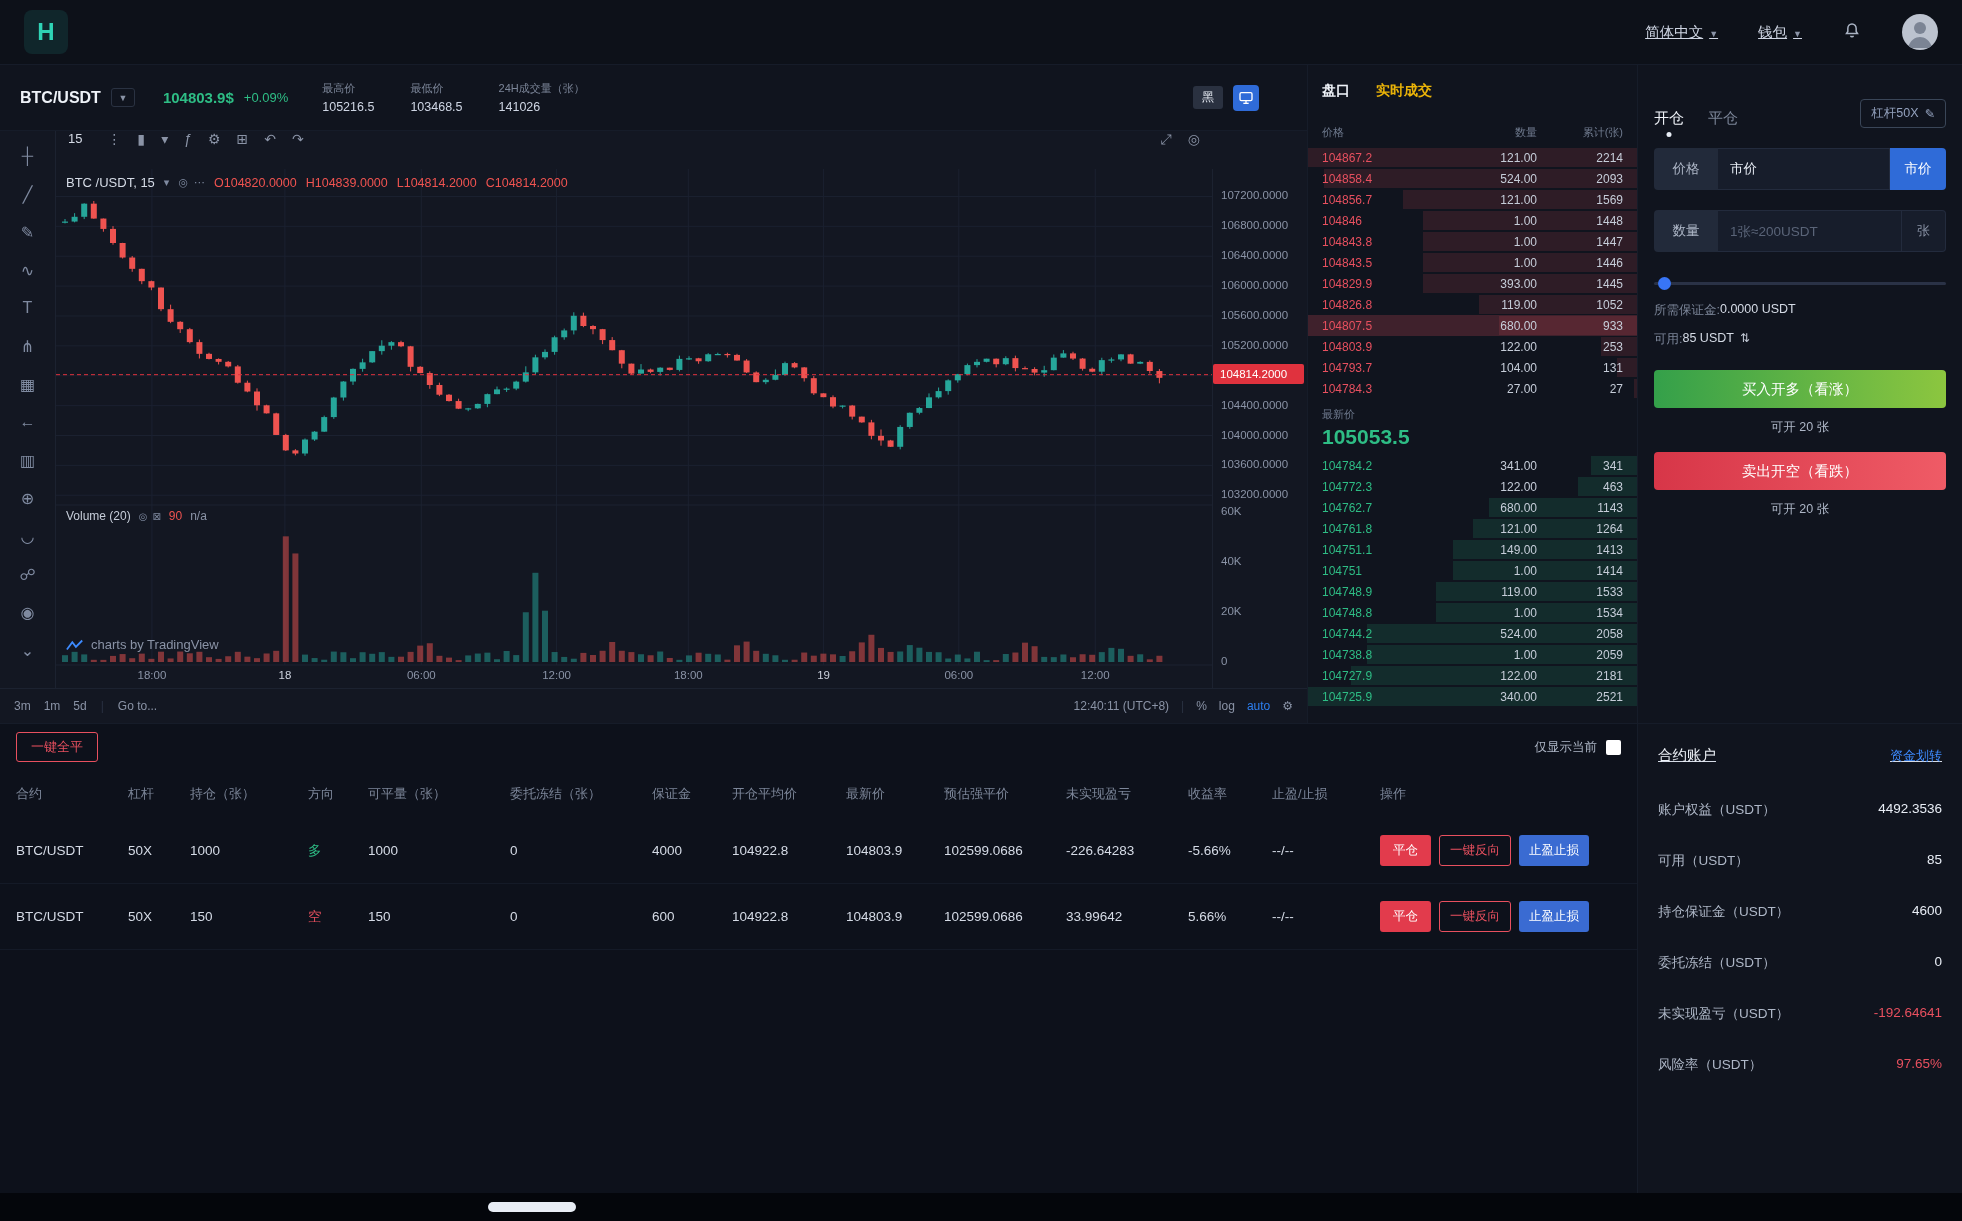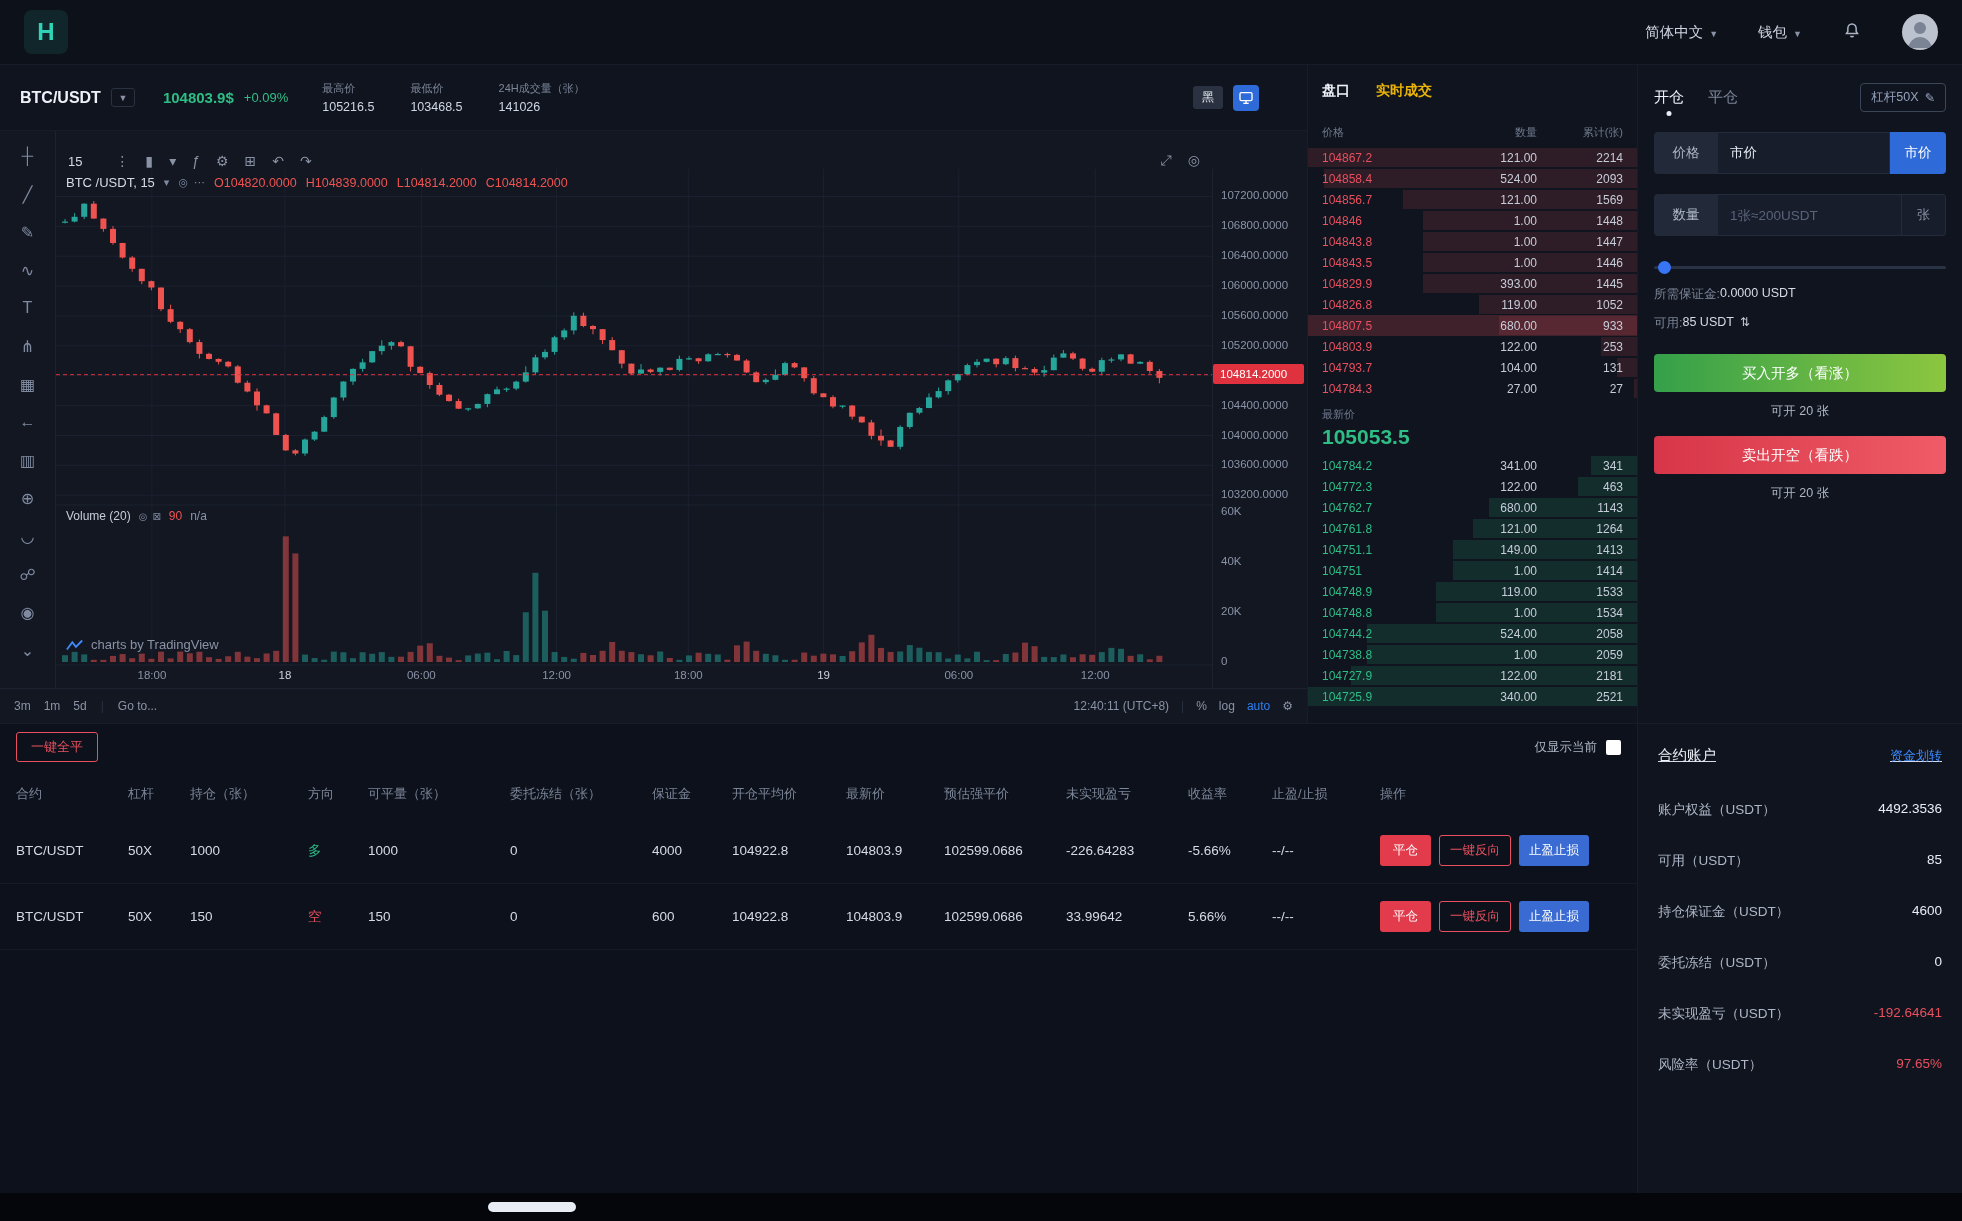--- a/index.html
+++ b/index.html
@@ -8,21 +8,21 @@
   [data-interactable="true"] { cursor:pointer; }
 
   
   .navbar { height:65px; display:flex; align-items:center; padding:0 24px; background:#0d1119; border-bottom:1px solid #161c29; }
   .logo { width:44px; height:44px; background:#10262b; border-radius:8px; display:flex; align-items:center; justify-content:center;
           color:#2fd3b5; font-size:24px; font-weight:bold; }
   .nav-items { display:flex; align-items:stretch; height:65px; margin-left:42px; gap:36px; }
   .nav-item { display:flex; align-items:center; font-size:15px; color:#cfd6e4; position:relative; }
   .nav-item.active { color:#f0a63a; }
   .nav-item.active::after { content:""; position:absolute; left:0; right:0; bottom:0; height:3px; background:#f0a63a; }
-  .nav-right { margin-left:auto; display:flex; align-items:center; gap:40px; font-size:14.5px; color:#cfd6e4; }
+  .nav-right { margin-left:auto; display:flex; align-items:center; gap:40px; font-size:14.5px; color:#cfd6e4;text-decoration:underline; }
   .caret { font-size:9px; color:#8a93a6; margin-left:6px; }
   .avatar { width:36px; height:36px; border-radius:50%; background:#bcc3cf; display:flex; align-items:center; justify-content:center; overflow:hidden; }
 
   
   .main-row { display:flex; height:658px; }
   .col-chart { width:1308px; display:flex; flex-direction:column; border-right:1px solid #161c29; }
   .ticker { height:66px; display:flex; align-items:center; background:#10141e; padding:0 20px; border-bottom:1px solid #161c29; }
   .pair-name { font-size:16px; font-weight:bold; color:#eef2f8; }
   .pair-caret { width:24px; height:19px; border:1px solid #2a3242; border-radius:3px; color:#8a93a6; font-size:9px;
                 display:flex; align-items:center; justify-content:center; margin-left:10px; }
@@ -34,21 +34,21 @@
   .tstat .val { font-size:12.5px; color:#cfd6e4; }
   .ticker-right { margin-left:auto; display:flex; align-items:center; gap:10px; margin-right:28px; }
   .theme-btn { padding:3px 9px; background:#2a3140; border-radius:3px; font-size:12px; color:#e8edf5; }
   .monitor-btn { width:26px; height:26px; background:#2f6bd8; border-radius:4px; display:flex; align-items:center; justify-content:center; }
 
   
   .chart-area { position:relative; flex:1; background:#131722; }
   .chart-tools { position:absolute; left:0; top:0; bottom:35px; width:56px; border-right:1px solid #1c2230;
                  display:flex; flex-direction:column; align-items:center; padding-top:10px; gap:8px; }
   .tool { width:30px; height:30px; display:flex; align-items:center; justify-content:center; color:#7f8aa0; font-size:16px; border-radius:4px; }
-  .chart-topbar { position:absolute; left:56px; top:0; right:95px; height:38px; display:flex; align-items:flex-end; padding:0 12px; gap:33px; }
+  .chart-topbar { position:absolute; left:56px; top:0; right:95px; height:38px; display:flex; align-items:flex-start; padding:0 12px; gap:25px; }
   .tb-interval { font-size:13px; color:#d5dbe6; }
   .tb-icon { color:#8a93a6; font-size:14px; }
   .tb-right { margin-left:auto; display:flex; gap:16px; }
   .chart-canvas { position:absolute; left:56px; top:38px; right:95px; bottom:35px; overflow:hidden; }
   .legend { position:absolute; left:10px; top:6px; display:flex; align-items:center; gap:9px; font-size:13px; color:#d5dbe6; }
   .legend .ohlc { color:#ef5350; font-size:12.5px; }
   .legend .licon { color:#7f8aa0; font-size:11px; }
   .vol-legend { position:absolute; left:10px; top:340px; display:flex; align-items:center; gap:8px; font-size:12px; color:#c6cdd9; }
   .vol-legend .licon { color:#7f8aa0; font-size:10px; }
   .vol-legend .vval { color:#ef5350; }
@@ -78,21 +78,21 @@
   .ob-row.ask .ob-col-p { color:#e8505f; }
   .ob-row.bid .ob-col-p { color:#2ebd85; }
   .ob-row .ob-col-q, .ob-row .ob-col-c { color:#c6cdd9; }
   .ob-row.flash { background:rgba(232,80,95,0.22); }
   .ob-last { padding:8px 14px 6px; }
   .ob-last .lbl { font-size:11px; color:#6f7a8e; }
   .ob-last .px { font-size:21px; color:#2ebd85; font-weight:bold; margin-top:3px; }
 
   
   .col-trade { width:324px; background:#10141e; padding:14px 16px; }
-  .tp-tabs { display:flex; align-items:center; gap:24px; margin-top:4px; }
+  .tp-tabs { display:flex; align-items:flex-end; gap:24px; margin-top:20px; }
   .tp-tab { font-size:15px; color:#7c8699; position:relative; }
   .tp-tab.active { color:#eef2f8; }
   .tp-tab.active::after { content:""; position:absolute; left:50%; transform:translateX(-50%); bottom:-9px; width:5px; height:5px; border-radius:50%; background:#e8edf5; }
   .leverage-box { margin-left:auto; border:1px solid #3a4658; border-radius:4px; padding:5px 10px; font-size:12.5px; color:#93a1bd; display:flex; align-items:center; gap:6px; }
   .tp-row { display:flex; margin-top:20px; height:42px; }
   .tp-label { width:64px; background:#222a3a; display:flex; align-items:center; justify-content:center; font-size:13.5px; color:#aeb7c7; border-radius:4px 0 0 4px; }
   .tp-input-wrap { flex:1; background:#171d2b; border:1px solid #232b3d; border-left:none; display:flex; align-items:center; padding:0 12px; }
   .tp-input-wrap input { background:transparent; border:none; outline:none; color:#e8edf5; font-size:13.5px; width:100%; font-family:inherit; }
   .tp-input-wrap input::placeholder { color:#5a6478; }
   .tp-market-btn { width:56px; background:#2f6bd8; color:#fff; display:flex; align-items:center; justify-content:center; border-radius:0 4px 4px 0; font-size:13.5px; }

